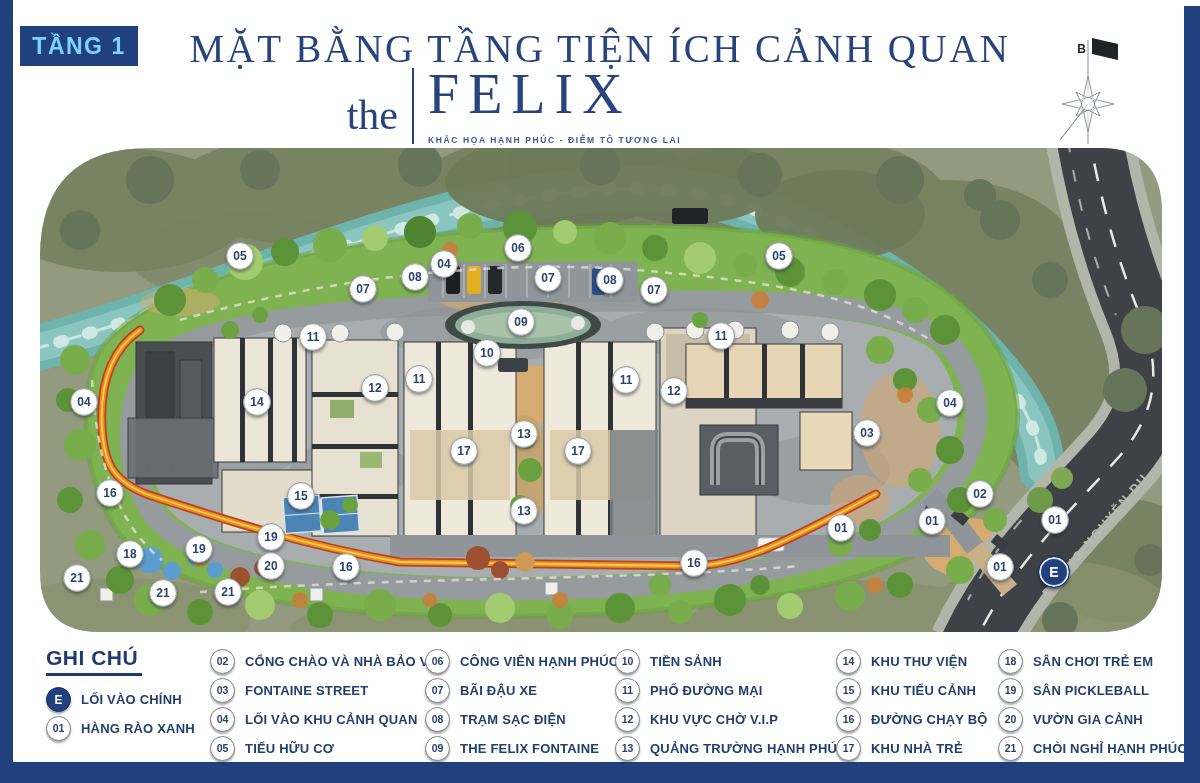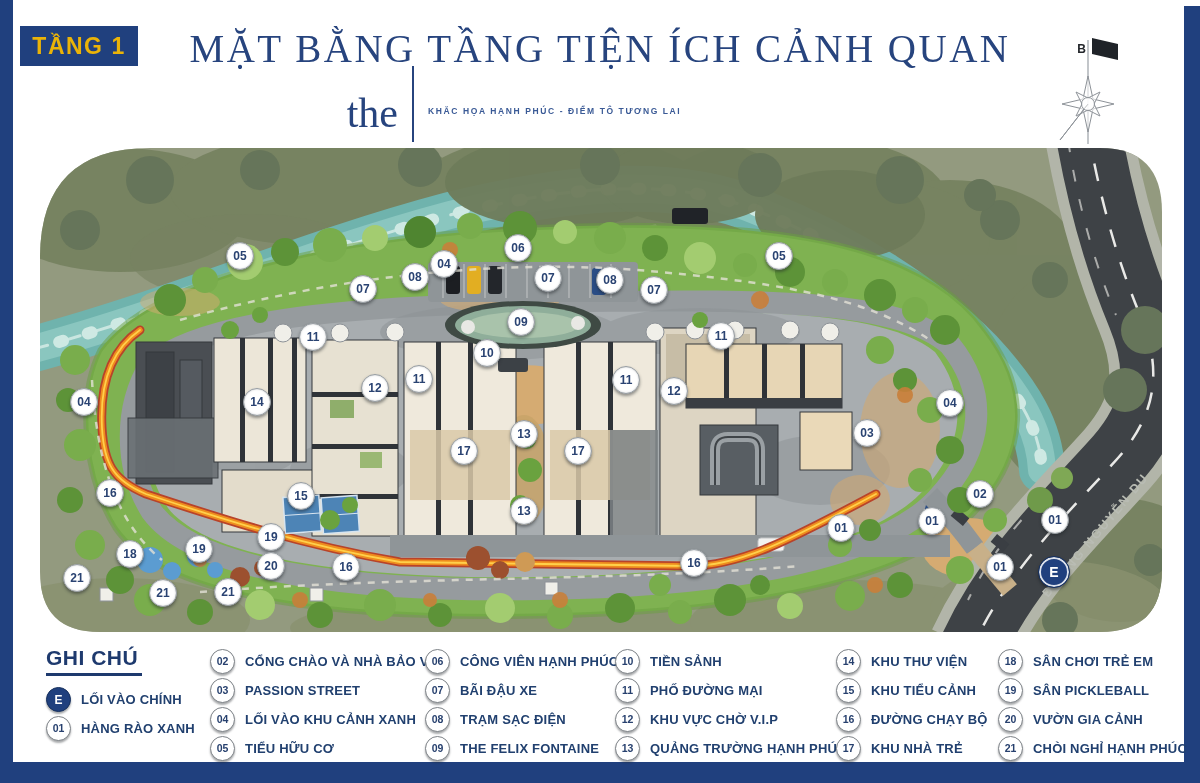--- a/index.html
+++ b/index.html
@@ -7,21 +7,21 @@
        font-family:"Liberation Sans",sans-serif;}
   .abs{position:absolute;}
 
   
   .bar{position:absolute;background:#20407e;}
   #bar-left{left:0;top:0;width:13px;height:762px;}
   #bar-right{left:1184px;top:6px;width:16px;height:777px;}
   #bar-bottom{left:0;top:762px;width:1200px;height:21px;}
 
   
-  #floor-badge{left:20px;top:26px;width:118px;height:40px;background:#20407e;color:#eab308;
+  #floor-badge{left:20px;top:26px;width:118px;height:40px;background:#20407e;color:#7dd3fc;
     display:flex;align-items:center;justify-content:center;font-size:23px;font-weight:bold;
     letter-spacing:1.5px;}
   #page-title{left:0;top:26px;width:1200px;text-align:center;color:#27447e;
     font-family:"Liberation Serif",serif;font-size:39px;letter-spacing:2.5px;font-weight:500;}
   #brand{left:0;top:66px;width:1028px;display:flex;justify-content:center;align-items:center;color:#27447e;}
   #brand-the{font-family:"Liberation Serif",serif;font-size:42px;margin-top:18px;}
   #brand-divider{width:2px;height:76px;background:#27447e;margin:0 14px;}
   #brand-col{display:flex;flex-direction:column;}
   #brand-name{font-family:"Liberation Serif",serif;font-size:56px;letter-spacing:9px;line-height:1;}
   #brand-tagline{font-size:8.5px;letter-spacing:1.6px;color:#3a5a96;margin-top:13px;font-weight:bold;}
@@ -403,20 +403,21 @@
 <div id="bar-left" class="bar"></div>
 <div id="bar-right" class="bar"></div>
 <div id="bar-bottom" class="bar"></div>
 
 <div id="floor-badge" class="abs">TẦNG 1</div>
 <div id="page-title" class="abs">MẶT BẰNG TẦNG TIỆN ÍCH CẢNH QUAN</div>
 <div id="brand" class="abs">
   <span id="brand-the">the</span>
   <span id="brand-divider"></span>
   <span id="brand-col">
+    <span id="brand-name">FELIX</span>
     <span id="brand-tagline">KHẮC HỌA HẠNH PHÚC - ĐIỂM TÔ TƯƠNG LAI</span>
   </span>
 </div>
 
 <div id="compass" class="abs">
   <svg width="80" height="125" viewBox="0 0 80 125">
     <line x1="40" y1="14" x2="40" y2="118" stroke="#9aa0a6" stroke-width="1.2"></line>
     <polygon points="44,12 70,18 70,34 44,28" fill="#1f2328"></polygon>
     <text x="38" y="27" text-anchor="end" font-size="12" font-weight="bold" fill="#23262b" font-family="Liberation Sans, sans-serif">B</text>
     <g stroke="#8d9298" stroke-width="1" fill="#ffffff" fill-opacity="0.6">
@@ -439,25 +440,25 @@
       <span class="legend-label">HÀNG RÀO XANH</span>
     </div>
   </div>
 <div id="legend-col-1" class="legend-col">
     <div class="legend-item">
       <span class="legend-num">02</span>
       <span class="legend-label">CỔNG CHÀO VÀ NHÀ BẢO VỆ</span>
     </div>
     <div class="legend-item">
       <span class="legend-num">03</span>
-      <span class="legend-label">PASSION STREET</span>
+      <span class="legend-label">FONTAINE STREET</span>
     </div>
     <div class="legend-item">
       <span class="legend-num">04</span>
-      <span class="legend-label">LỐI VÀO KHU CẢNH XANH</span>
+      <span class="legend-label">LỐI VÀO KHU CẢNH QUAN</span>
     </div>
     <div class="legend-item">
       <span class="legend-num">05</span>
       <span class="legend-label">TIỂU HỮU CƠ</span>
     </div>
   </div>
 <div id="legend-col-2" class="legend-col">
     <div class="legend-item">
       <span class="legend-num">06</span>
       <span class="legend-label">CÔNG VIÊN HẠNH PHÚC</span>

